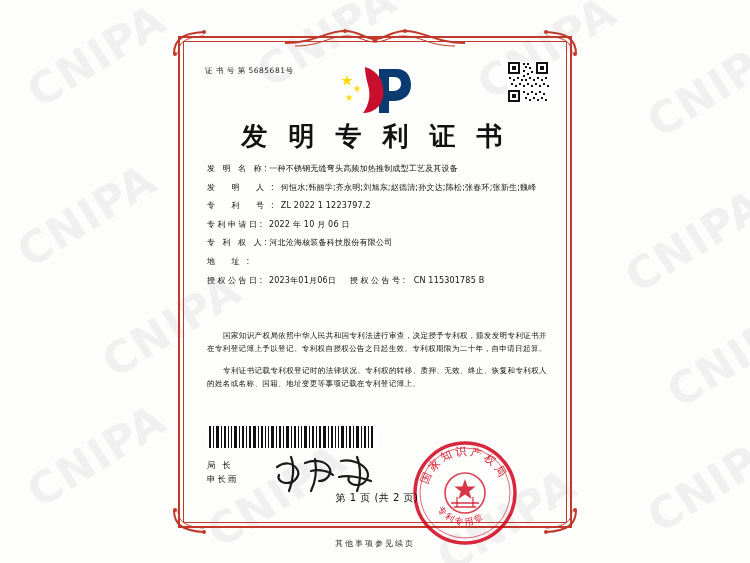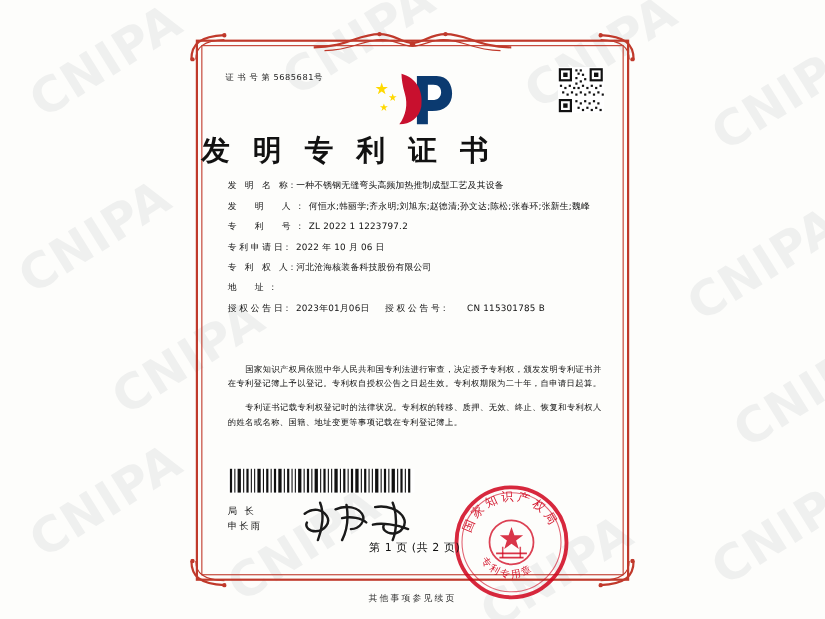--- a/index.html
+++ b/index.html
@@ -103,21 +103,21 @@
     top: 22px;
     transform: translateX(-50%);
     width: 80px;
     height: 52px;
   }
   .doc-title {
     position: absolute;
     left: 0;
     right: 0;
     top: 78px;
-    text-align: left;
+    text-align: center;
     font-family: "DejaVu Serif", "Liberation Serif", serif;
     font-size: 26px;
     font-weight: bold;
     letter-spacing: 6px;
     color: #111;
   }
   .fields {
     position: absolute;
     left: 24px;
     top: 122px;
@@ -143,21 +143,21 @@
     flex: 1;
     letter-spacing: 0.2px;
   }
   .field-row.two-col .field-value {
     flex: 0 0 auto;
     margin-right: 14px;
   }
   .field-row.two-col .field-label2 {
     flex: 0 0 auto;
     letter-spacing: 2.5px;
-    margin-right: 17px;
+    margin-right: 6px;
     white-space: nowrap;
   }
   .paragraphs {
     position: absolute;
     left: 24px;
     right: 20px;
     top: 288px;
     font-size: 7.5px;
     color: #111;
     line-height: 1.75;

